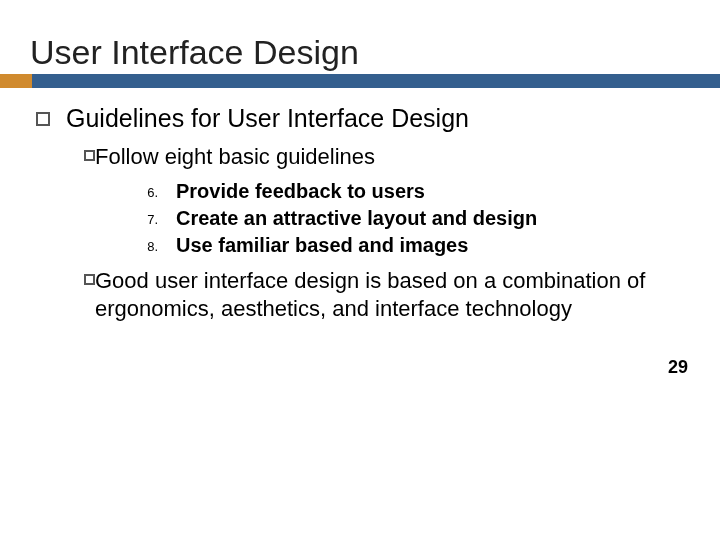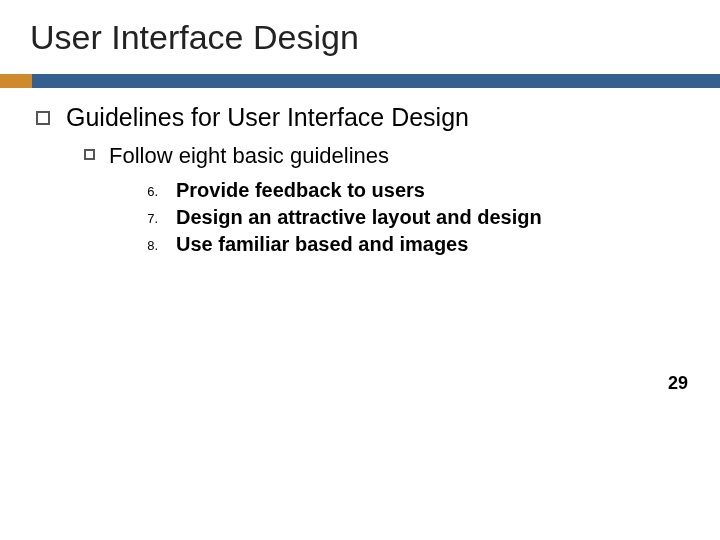--- a/index.html
+++ b/index.html
@@ -7,21 +7,21 @@
   body {
     font-family: Arial, Helvetica, sans-serif;
     background: #fff;
     color: #000;
     position: relative;
   }
   .slide {
     width: 720px;
     height: 412px;
     position: relative;
-    padding: 18px 30px 0 30px;
+    padding: 33px 30px 0 30px;
   }
   .title {
     font-size: 34px;
     font-weight: 400;
     color: #222;
     margin-bottom: 14px;
   }
   .accent-bar {
     position: absolute;
     left: 0;
@@ -32,40 +32,39 @@
   }
   .accent-square {
     position: absolute;
     left: 0;
     top: 74px;
     width: 32px;
     height: 14px;
     background: #d08a2e;
   }
   .content {
-    margin-top: 46px;
+    margin-top: 32px;
     padding-left: 6px;
   }
   .level1 {
     display: flex;
     gap: 16px;
     font-size: 25px;
     margin-bottom: 10px;
   }
   .square-bullet {
     width: 14px;
     height: 14px;
     border: 2px solid #555;
     flex: 0 0 auto;
     margin-top: 8px;
   }
   .level2 {
     margin-left: 48px;
     display: flex;
-    gap: 14px;
     font-size: 22px;
     margin-bottom: 8px;
   }
   .level2 .square-bullet {
     width: 11px;
     height: 11px;
     margin-top: 7px;
   }
   .level2-text { flex: 1; line-height: 1.3; }
   .numbered {
@@ -78,21 +77,21 @@
   .num {
     font-size: 13px;
     width: 16px;
     text-align: right;
     margin-top: 5px;
   }
   .num-text { flex: 1; font-weight: bold; }
   .page-number {
     position: absolute;
     right: 32px;
-    bottom: 18px;
+    bottom: 34px;
     font-size: 18px;
     font-weight: 700;
     margin-top: 12px;
   }
 </style>
 </head>
 <body>
 
 <div class="slide">
 
@@ -112,24 +111,28 @@
       <div class="square-bullet"></div>
       <div class="level2-text">Follow eight basic guidelines</div>
     </div>
 
     <div class="numbered">
       <div class="num">6.</div>
       <div class="num-text">Provide feedback to users</div>
     </div>
     <div class="numbered">
       <div class="num">7.</div>
-      <div class="num-text">Design an attractive layout and design</div>
+      <div class="num-text">Create an attractive layout and design</div>
     </div>
     <div class="numbered" style="margin-bottom:10px;">
       <div class="num">8.</div>
       <div class="num-text">Use familiar based and images</div>
     </div>
 
+    <div class="level2">
+      <div class="square-bullet"></div>
+      <div class="level2-text">Good user interface design is based on a combination of ergonomics, aesthetics, and interface technology</div>
+    </div>
 
   </div>
 
   <div class="page-number">29</div>
 </div>
 
 </body></html>

